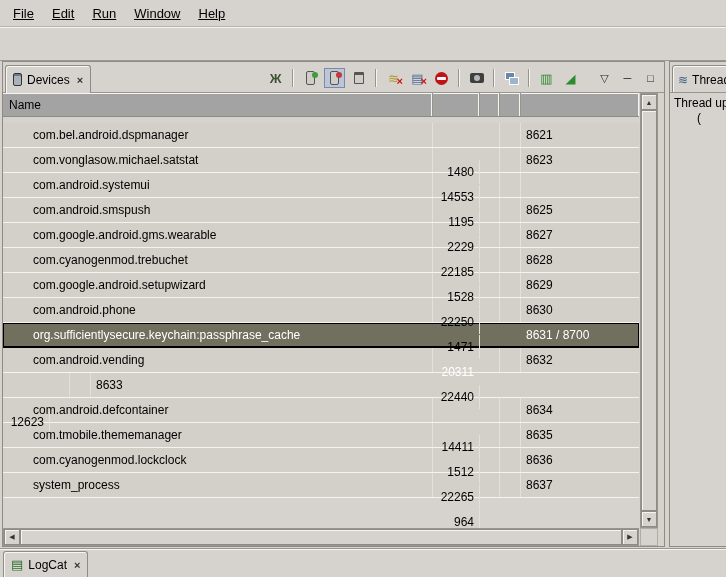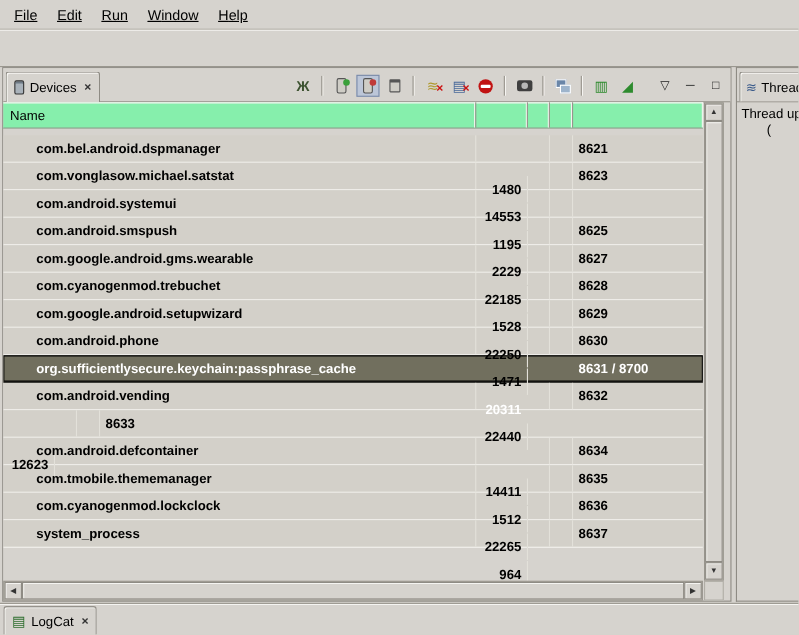--- a/index.html
+++ b/index.html
@@ -85,32 +85,32 @@
          border-radius:2px; position:relative; }
   .cam .lens { position:absolute; width:6px; height:6px; border-radius:50%;
                background:#b7b7b7; left:4px; top:2px; }
   .scr { position:absolute; width:10px; height:8px; border:1px solid #fff; }
   .scr1 { left:3px; top:3px; background:#6a86a8; }
   .scr2 { left:7px; top:8px; background:#9db4cc; }
 
   
   .thead {
     position:absolute; top:31px; left:0; width:636px; height:24px;
-    background:#86efac; border-bottom:1px solid #8e8b84;
+    background:#a3a3a3; border-bottom:1px solid #8e8b84;
     box-shadow: inset 0 1px 0 #f7f6f3;
     display:flex; font-size:12px;
   }
   .thead .hc { height:100%; display:flex; align-items:center; padding-left:6px;
                border-right:1px solid #98958d; box-shadow: inset -1px 0 0 #f5f4f1; }
   .h-name { width:430px; } .h-pid { width:47px; } .h-a { width:20px; }
   .h-b { width:21px; } .h-port { width:118px; border-right:none !important; }
 
   .tbody {
     position:absolute; top:55px; left:0; width:636px; height:411px;
-    padding-top:6px; background:#d6d3ce; overflow:hidden;font-weight:bold;
+    padding-top:6px; background:#d6d3ce; overflow:hidden;
   }
   .trow {
     display:flex; height:25px; font-size:12px;
     background:#d3d0c9; border-bottom:1px solid #f4f3ef;
   }
   .trow .cell { display:flex; align-items:center; height:100%;
                 border-right:1px solid #e3e1da; overflow:hidden; white-space:nowrap; }
   .c-name { width:430px; padding-left:30px; }
   .c-pid  { width:47px; justify-content:flex-end; padding-right:5px;margin-top:37px; }
   .c-a { width:20px; } .c-b { width:21px; }

